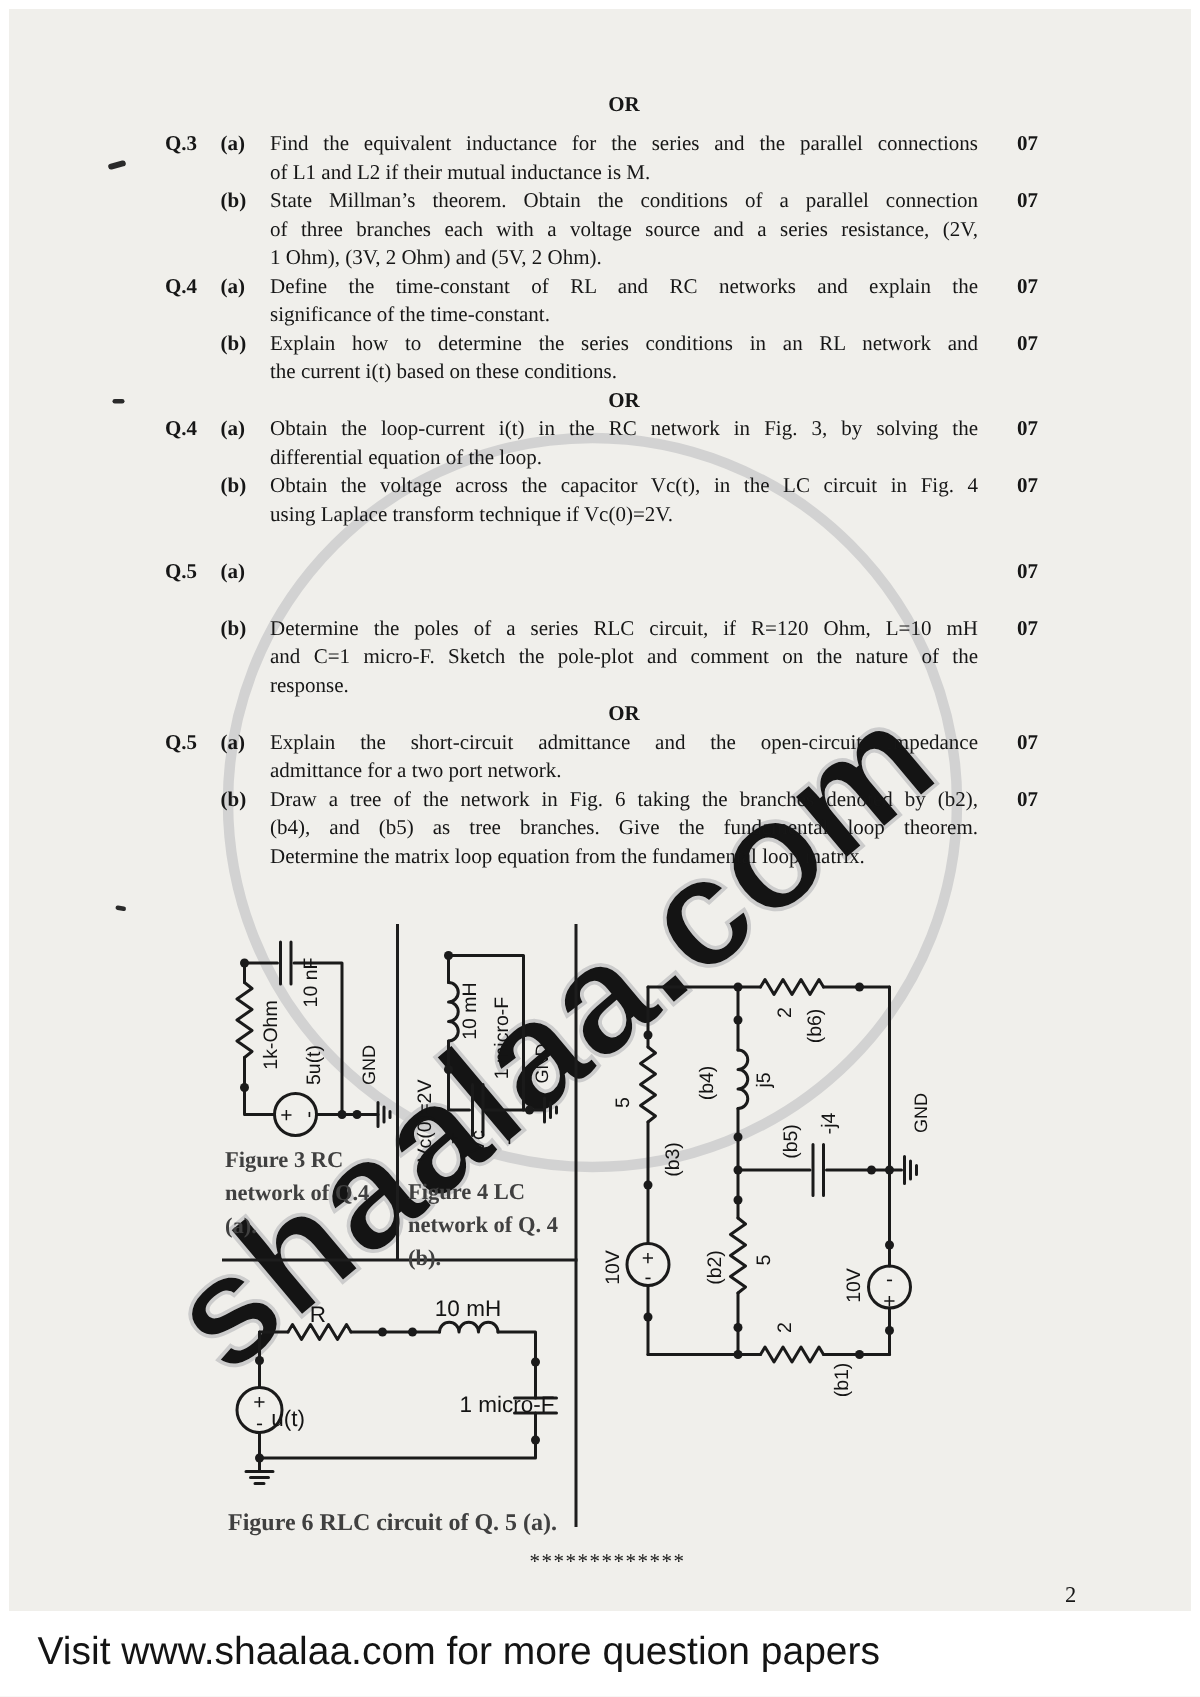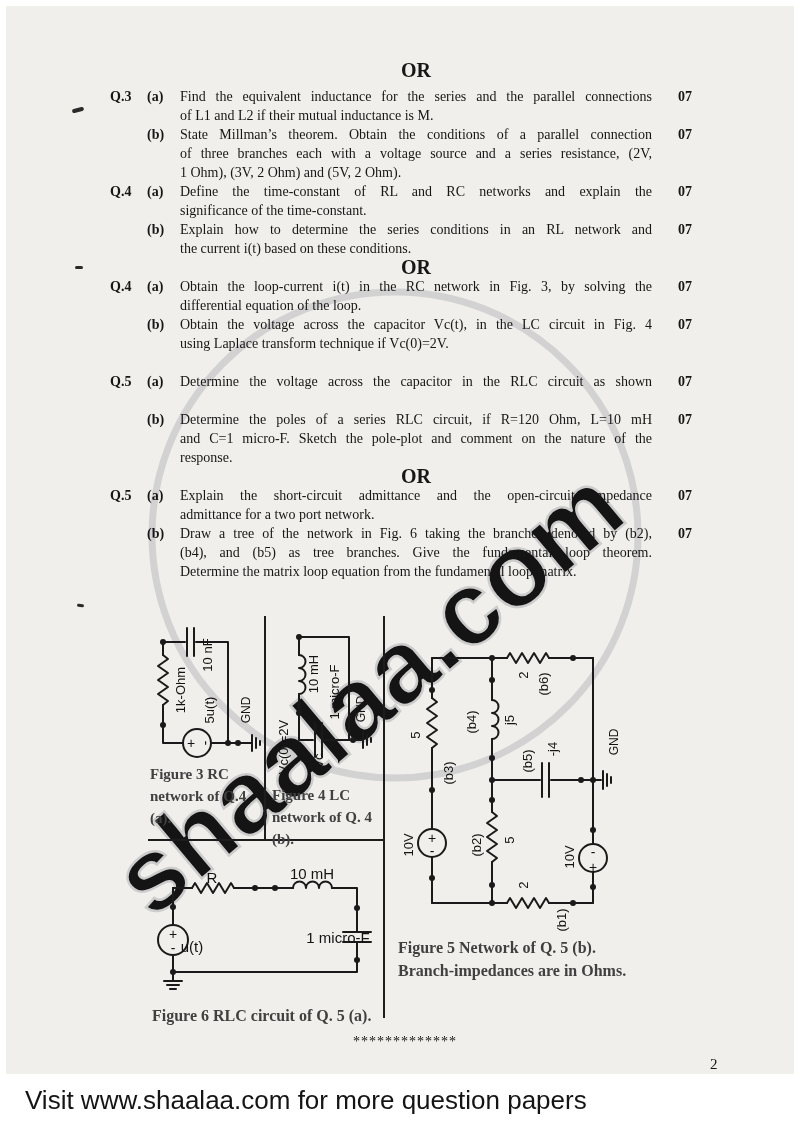--- a/index.html
+++ b/index.html
@@ -13,21 +13,21 @@
   }
   #watermark{position:absolute;left:0;top:0;z-index:1;}
   #content{position:absolute;left:0;top:0;width:800px;height:1131px;z-index:2;}
   .row{position:absolute;left:0;width:800px;font-size:14px;line-height:19px;}
   .qnum{position:absolute;left:110px;font-weight:bold;}
   .plabel{position:absolute;left:147px;font-weight:bold;}
   .ptext{position:absolute;left:180px;width:472px;}
   .ptext .j{text-align:justify;text-align-last:justify;}
   .marks{position:absolute;left:678px;font-weight:bold;}
   .or{position:absolute;left:180px;width:472px;text-align:center;font-weight:bold;
-      font-size:20px;line-height:19px;}
+      font-size:14px;line-height:19px;}
   .caption{position:absolute;font-size:15px;line-height:22px;color:#404040;font-weight:bold;}
   .caption.big{font-size:16px;line-height:23px;}
   .divline{position:absolute;background:#1d1d1d;}
   svg{position:absolute;overflow:visible;}
   svg text{font-family:"Liberation Sans", sans-serif;fill:#141414;
            dominant-baseline:central;text-anchor:middle;}
   .wire{stroke:#1a1a1a;stroke-width:2;fill:none;stroke-linecap:round;stroke-linejoin:round;}
   .dot{fill:#1a1a1a;}
   .asterisks{position:absolute;left:180px;width:450px;text-align:center;
              font-size:14px;letter-spacing:1px;}
@@ -107,21 +107,20 @@
       <div class="j">Obtain the voltage across the capacitor Vc(t), in the LC circuit in Fig. 4</div>
       <div>using Laplace transform technique if Vc(0)=2V.</div>
     </div>
     <div class="marks">07</div>
   </div>
 
   <div class="row" style="top:372px">
     <div class="qnum">Q.5</div>
     <div class="plabel">(a)</div>
     <div class="ptext">
-      <div class="j">Determine the voltage across the capacitor in the RLC circuit as shown</div>
     </div>
     <div class="marks">07</div>
   </div>
 
   <div class="row" style="top:410px">
     <div class="plabel">(b)</div>
     <div class="ptext">
       <div class="j">Determine the poles of a series RLC circuit, if R=120 Ohm, L=10 mH</div>
       <div class="j">and C=1 micro-F. Sketch the pole-plot and comment on the nature of the</div>
       <div>response.</div>
@@ -256,24 +255,20 @@
     <text x="128" y="245" font-size="13" transform="rotate(-90 128 245)">2</text>
     <text x="166" y="280" font-size="13" transform="rotate(-90 166 280)">(b1)</text>
     <text x="13" y="205" font-size="13" transform="rotate(-90 13 205)">10V</text>
     <text x="174" y="217" font-size="13" transform="rotate(-90 174 217)">10V</text>
     <text x="219" y="102" font-size="12" transform="rotate(-90 219 102)">GND</text>
     <text x="37" y="198" font-size="14">+</text>
     <text x="37" y="211" font-size="14">-</text>
     <text x="198" y="212" font-size="14">-</text>
     <text x="198" y="227" font-size="14">+</text>
   </svg>
-  <div class="caption big" style="left:398px;top:936px;width:238px">
-    <div>Figure 5 Network of Q. 5 (b).</div>
-    <div>Branch-impedances are in Ohms.</div>
-  </div>
 
   <svg style="left:148px;top:855px" width="237" height="150" viewBox="0 0 237 150">
     <path class="wire" d="M25,33 H44"></path>
     <path class="wire" d="M44,33 l3,-5 l6,10 l6,-10 l6,10 l6,-10 l6,10 l6,-10 l3,5"></path>
     <path class="wire" d="M86,33 H145"></path>
     <path class="wire" d="M145,33 a6.5,6.5 0 1 1 13,0 a6.5,6.5 0 1 1 13,0 a6.5,6.5 0 1 1 13,0"></path>
     <path class="wire" d="M184,33 H209 M209,33 V77"></path>
     <path class="wire" d="M195,77 H223 M195,87 H223"></path>
     <path class="wire" d="M209,87 V117 M25,117 H209"></path>
     <path class="wire" d="M25,33 V70 M25,100 V117 M25,117 V126"></path>

